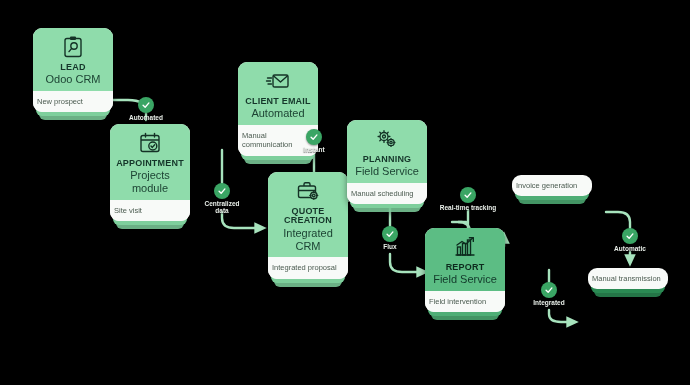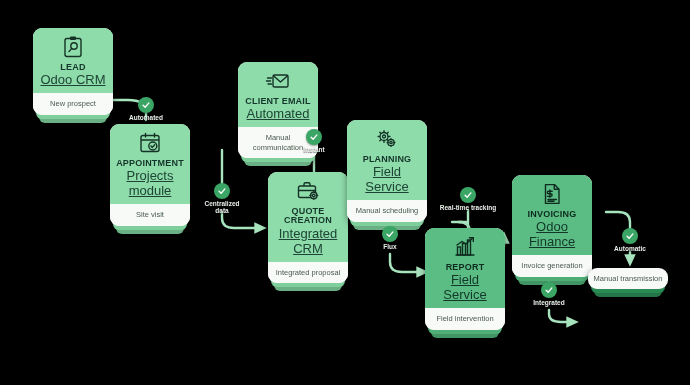--- a/index.html
+++ b/index.html
@@ -75,30 +75,29 @@
   .node .icon svg { display:block; width:100%; height:100%; }
   .node .title {
     font-size: 9px;
     font-weight: bold;
     line-height: 1.05;
     letter-spacing: .2px;
     color: var(--c-title);
     text-transform: uppercase;
   }
   .node .subtitle {
-    font-size: 13px;
+    font-size: 11px;
     line-height: 1.15;
     margin-top: 1px;
     color: var(--c-sub);
-    text-decoration: underline;
   }
   .node .body {
     background: #f8faf8;
     padding: 6px 4px;
-    text-align: center;
+    text-align: left;
     font-size: 7.5px;
     line-height: 1.25;
     color: #4b5b50;
   }
 
   
   .theme-light {
     --c-head: #8fdcab;
     --c-mid: #7ecf9c;
     --c-title: #15362a;
@@ -319,33 +318,20 @@
         <div class="subtitle">Field Service</div>
       </div>
       <div class="body">Field intervention</div>
     </div>
   </div>
 
   <div class="node theme-mid" style="left:512px; top:175px;">
     <div class="stack2"></div>
     <div class="stack"></div>
     <div class="card">
-      <div class="head">
-        <span class="icon">
-          <svg viewBox="0 0 24 24" fill="none" stroke="#0d2b1e" stroke-width="1.4">
-            <path d="M5.5 2.6 H14.5 L19 7.2 V21.4 H5.5 Z" stroke-linejoin="round"></path>
-            <path d="M14.3 2.8 V7.3 H18.8" stroke-linejoin="round"></path>
-            <path d="M12.2 9.2 H8.6 a1.3 1.3 0 0 0 0 2.6 h2.2 a1.3 1.3 0 0 1 0 2.6 H7.4" stroke-linecap="round"></path>
-            <path d="M9.9 8 V15.2" stroke-linecap="round"></path>
-            <path d="M8 17.5 H16.4 M8 19.3 H14" stroke-linecap="round"></path>
-          </svg>
-        </span>
-        <div class="title">INVOICING</div>
-        <div class="subtitle">Odoo Finance</div>
-      </div>
       <div class="body">Invoice generation</div>
     </div>
   </div>
 
   <div class="node theme-dark" style="left:588px; top:268px;">
     <div class="stack2"></div>
     <div class="stack"></div>
     <div class="card">
       <div class="body">Manual transmission</div>
     </div>

